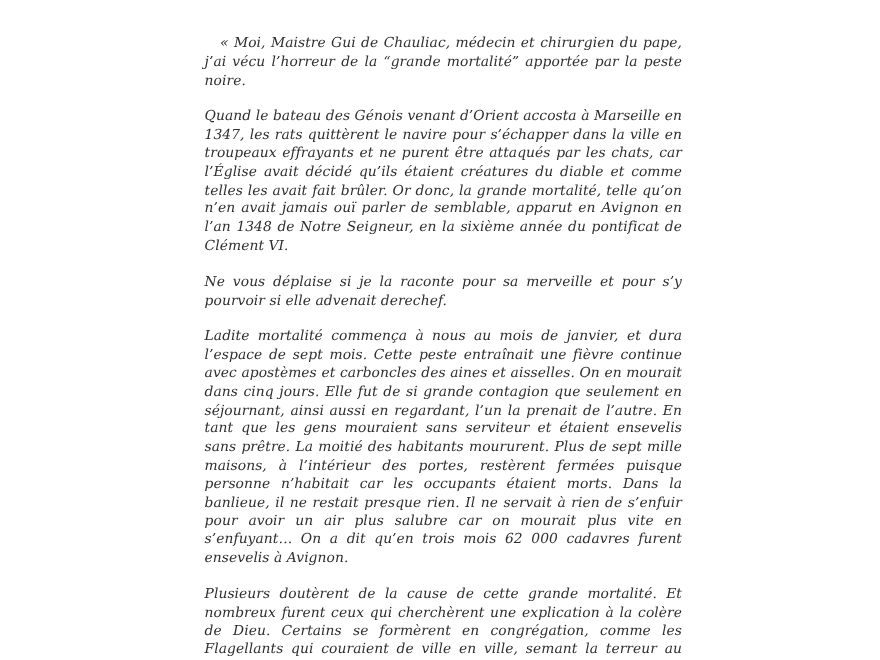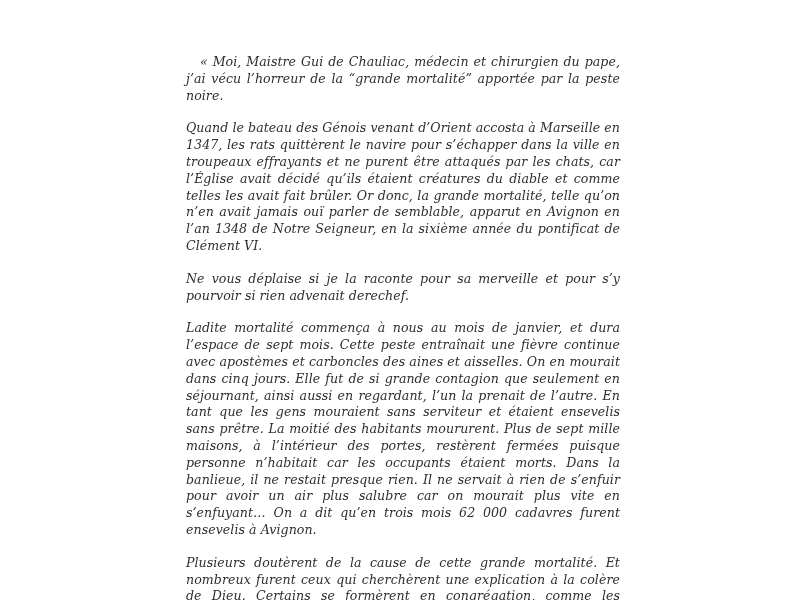--- a/index.html
+++ b/index.html
@@ -10,21 +10,20 @@
   body {
     width: 800px;
     height: 600px;
     overflow: hidden;
     position: relative;
   }
   .page {
     position: absolute;
     inset: 0;
     background: #ffffff;
-    margin-top: 23px;
   }
   .text-column {
     position: absolute;
     left: 186px;
     top: 31px;
     width: 434px;
     font-family: "DejaVu Serif", "Liberation Serif", serif;
     font-style: italic;
     font-size: 12.6px;
     line-height: 16.8px;
@@ -39,18 +38,18 @@
     text-indent: 14px;
   }
 </style>
 </head>
 <body>
 
 <div class="page">
   <div class="text-column">
     <p class="para opening">« Moi, Maistre Gui de Chauliac, médecin et chirurgien du pape, j’ai vécu l’horreur de la “grande mortalité” apportée par la peste noire.</p>
     <p class="para">Quand le bateau des Génois venant d’Orient accosta à Marseille en 1347, les rats quittèrent le navire pour s’échapper dans la ville en troupeaux effrayants et ne purent être attaqués par les chats, car l’Église avait décidé qu’ils étaient créatures du diable et comme telles les avait fait brûler. Or donc, la grande mortalité, telle qu’on n’en avait jamais ouï parler de semblable, apparut en Avignon en l’an 1348 de Notre Seigneur, en la sixième année du pontificat de Clément VI.</p>
-    <p class="para">Ne vous déplaise si je la raconte pour sa merveille et pour s’y pourvoir si rien advenait derechef.</p>
+    <p class="para">Ne vous déplaise si je la raconte pour sa merveille et pour s’y pourvoir si elle advenait derechef.</p>
     <p class="para">Ladite mortalité commença à nous au mois de janvier, et dura l’espace de sept mois. Cette peste entraînait une fièvre continue avec apostèmes et carboncles des aines et aisselles. On en mourait dans cinq jours. Elle fut de si grande contagion que seulement en séjournant, ainsi aussi en regardant, l’un la prenait de l’autre. En tant que les gens mouraient sans serviteur et étaient ensevelis sans prêtre. La moitié des habitants moururent. Plus de sept mille maisons, à l’intérieur des portes, restèrent fermées puisque personne n’habitait car les occupants étaient morts. Dans la banlieue, il ne restait presque rien. Il ne servait à rien de s’enfuir pour avoir un air plus salubre car on mourait plus vite en s’enfuyant… On a dit qu’en trois mois 62 000 cadavres furent ensevelis à Avignon.</p>
     <p class="para">Plusieurs doutèrent de la cause de cette grande mortalité. Et nombreux furent ceux qui cherchèrent une explication à la colère de Dieu. Certains se formèrent en congrégation, comme les Flagellants qui couraient de ville en ville, semant la terreur au prétexte qu’ils se faisaient souffrir en se lacérant le dos par le fouet pour expier les péchés des hommes.</p>
 
   </div>
 </div>
 
 </body></html>

